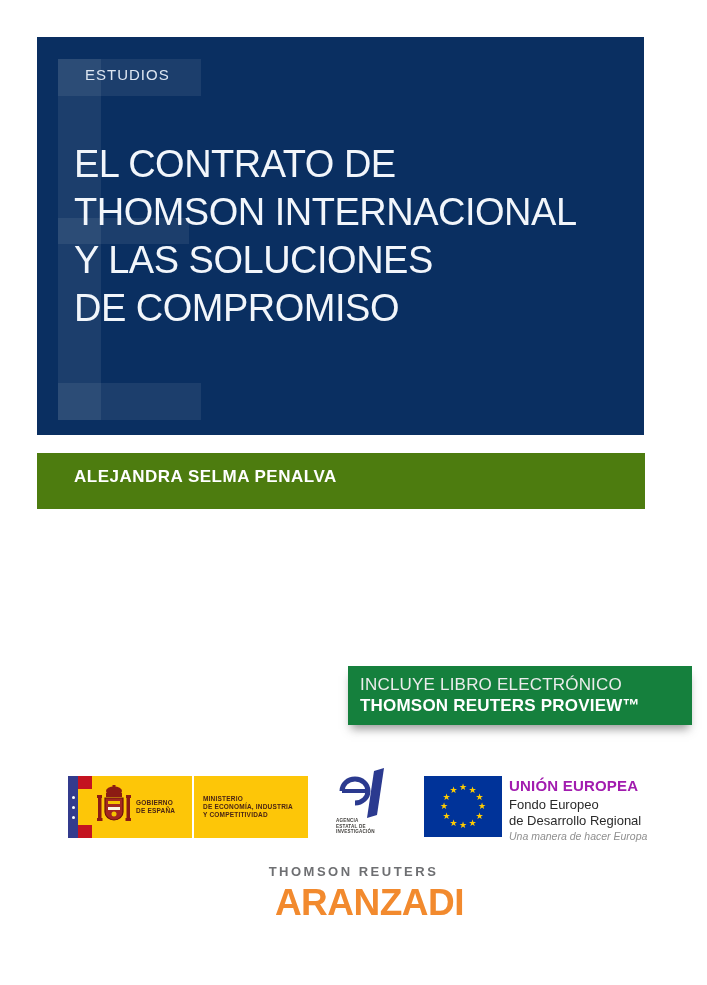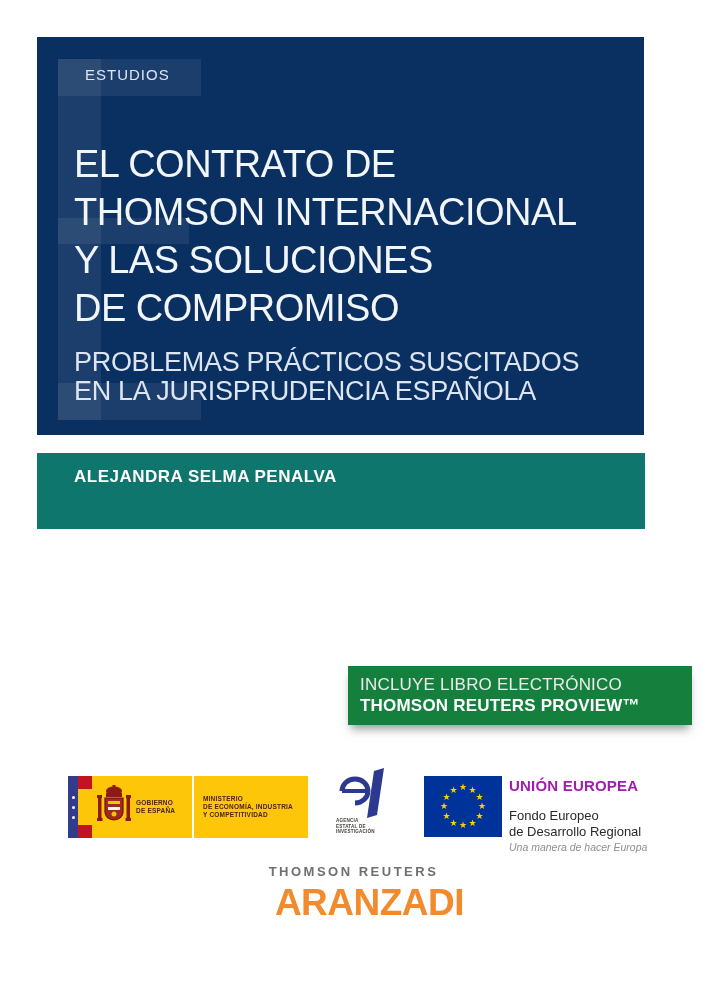--- a/index.html
+++ b/index.html
@@ -14,21 +14,21 @@
   .wm .bar-top{left:21px;top:22px;width:143px;height:37px;}
   .wm .bar-mid{left:21px;top:181px;width:131px;height:26px;}
   .wm .bar-bot{left:21px;top:346px;width:143px;height:37px;}
   .collection{position:absolute;left:48px;top:29px;color:#dde6f2;font-size:15px;letter-spacing:1px;}
   .title{position:absolute;left:37px;top:103px;margin:0;color:#f2f6fb;font-weight:normal;
          font-size:38px;line-height:48px;letter-spacing:-0.5px;}
   .subtitle{position:absolute;left:37px;top:311px;margin:0;color:#dce5f1;font-weight:normal;
             font-size:27px;line-height:29px;letter-spacing:-0.3px;}
 
   
-  .author-bar{position:absolute;left:37px;top:453px;width:608px;height:76px;background:#0f766e;}
+  .author-bar{position:absolute;left:37px;top:453px;width:608px;height:56px;background:#4d7c0f;}
   .author-bar span{display:block;padding:14px 0 0 37px;color:#ffffff;font-size:17px;font-weight:bold;letter-spacing:0.5px;}
 
   
   .badge{position:absolute;left:348px;top:666px;width:344px;height:59px;background:#15803d;
          box-shadow:0 7px 9px -3px rgba(70,70,70,0.55);}
   .badge .b1{padding:9px 0 0 12px;color:#ececec;font-size:17px;letter-spacing:0.2px;}
   .badge .b2{padding:1px 0 0 12px;color:#ffffff;font-size:17px;font-weight:bold;letter-spacing:0.2px;}
 
   
   .spain-logo{position:absolute;left:68px;top:776px;height:62px;display:flex;}
@@ -44,21 +44,21 @@
   .min{width:114px;height:62px;background:#fdc608;display:flex;flex-direction:column;justify-content:center;padding-left:9px;box-sizing:border-box;}
   .min div{color:#4a2414;font-size:6.5px;font-weight:bold;line-height:8px;letter-spacing:0.2px;}
 
   .agency-logo{position:absolute;left:334px;top:767px;width:62px;height:76px;}
   .agency-text{position:absolute;left:2px;top:51px;}
   .agency-text div{color:#44423f;font-size:4.6px;font-weight:bold;line-height:5.6px;letter-spacing:0.2px;}
 
   .eu-flag{position:absolute;left:424px;top:776px;width:78px;height:61px;background:#003399;}
   .eu-text{position:absolute;left:509px;top:777px;}
   .eu-text .t1{color:#a21caf;font-size:15px;font-weight:bold;letter-spacing:0.2px;}
-  .eu-text .t2{color:#2a2a2a;font-size:13px;line-height:15.5px;margin-top:14px;}
+  .eu-text .t2{color:#2a2a2a;font-size:13px;line-height:15.5px;margin-top:3px;}
   .eu-text .t3{color:#2a2a2a;font-size:13px;line-height:15.5px;}
   .eu-text .t4{color:#8f8f8f;font-size:10.5px;font-style:italic;margin-top:2px;}
 
   
   .wordmark{position:absolute;left:0;top:864px;width:707px;text-align:center;}
   .wordmark .tr{color:#6e6f72;font-size:13px;font-weight:bold;letter-spacing:2.5px;}
   .wordmark .ar{color:#f28a2e;font-size:37px;font-weight:bold;letter-spacing:-0.5px;margin-top:3px;padding-left:32px;}
 </style>
 </head>
 <body>
@@ -72,24 +72,20 @@
         <i class="bar-mid"></i>
         <i class="bar-bot"></i>
     </div>
     <div class="collection">ESTUDIOS</div>
     <h1 class="title">
       <div>EL CONTRATO DE</div>
       <div>THOMSON INTERNACIONAL</div>
       <div>Y LAS SOLUCIONES</div>
       <div>DE COMPROMISO</div>
     </h1>
-    <h2 class="subtitle">
-      <div>PROBLEMAS PRÁCTICOS SUSCITADOS</div>
-      <div>EN LA JURISPRUDENCIA ESPAÑOLA</div>
-    </h2>
   </section>
 
   <div class="author-bar">
     <span>ALEJANDRA SELMA PENALVA</span>
   </div>
 
   <div class="badge">
     <div class="b1">INCLUYE LIBRO ELECTRÓNICO</div>
     <div class="b2">THOMSON REUTERS PROVIEW™</div>
   </div>

